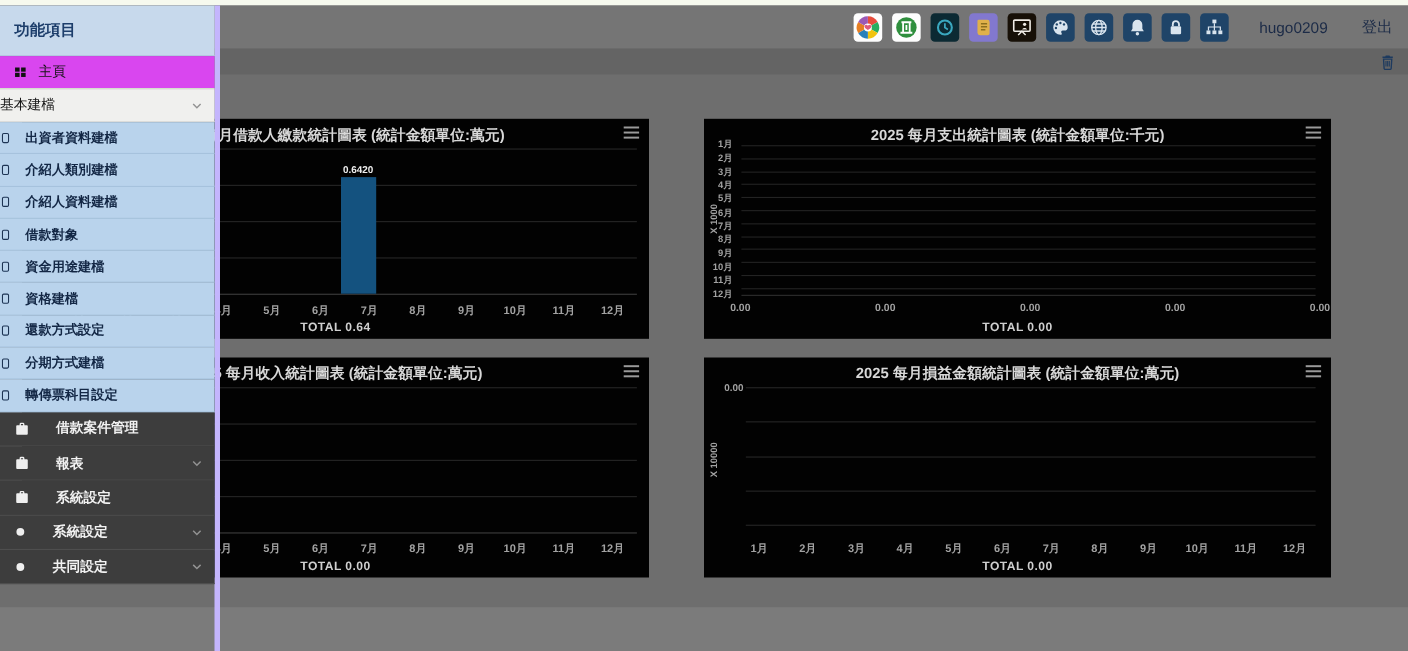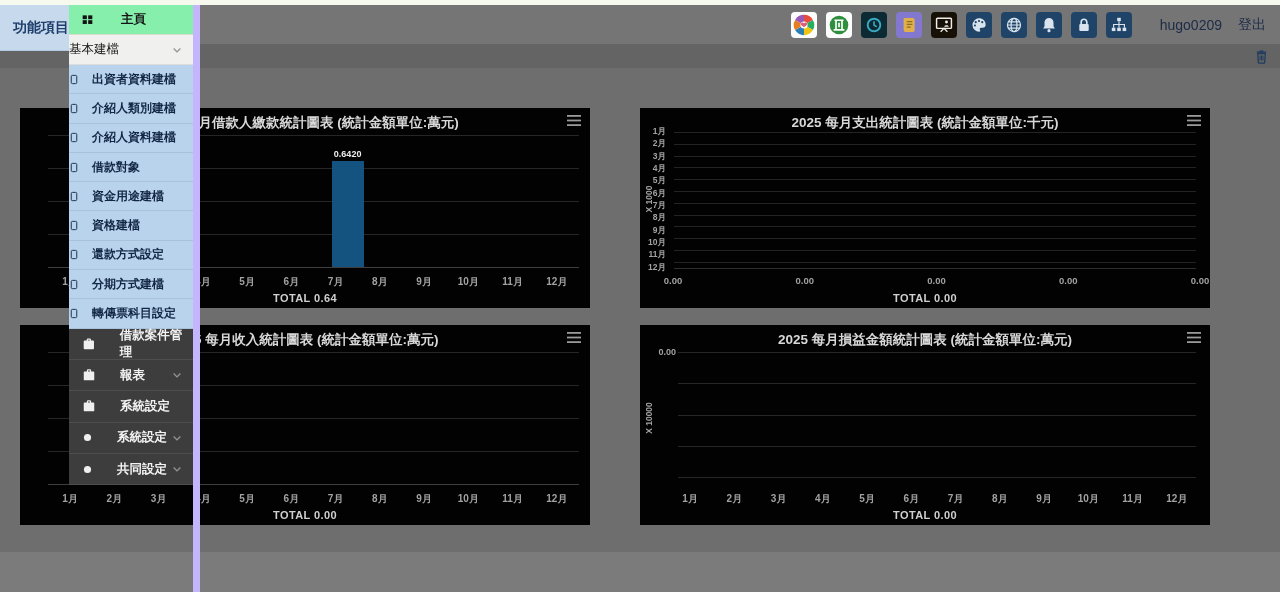--- a/index.html
+++ b/index.html
@@ -10,58 +10,58 @@
   .navbar{position:absolute;left:0;top:5px;right:0;height:39px;background:#757575;display:flex;align-items:center;justify-content:flex-end;padding-right:14px}
   .nav-icons{display:flex;align-items:center;gap:9px}
   .nav-ic{width:26px;height:26px;border-radius:4px;display:flex;align-items:center;justify-content:center;cursor:pointer;flex:0 0 auto}
   .nav-ic svg{width:18px;height:18px;display:block}
   .s-light{background:#fdfdfd}.s-light svg{width:24px;height:24px}
   .s-navy{background:#1f4468;color:#d9e4ee}
   .s-teal{background:#0c2a33;color:#3aa8bf}
   .s-purple{background:#8278cf;color:#e0b14a}
   .s-black{background:#171007;color:#f0ece6}
   .username{margin-left:28px;font-size:14px;color:#1c2b47;cursor:pointer}
-  .logout{margin-left:16px;font-size:14px;color:#1c2b47;cursor:pointer;text-decoration:none}
+  .logout{margin-left:31px;font-size:14px;color:#1c2b47;cursor:pointer;text-decoration:none}
   
   .subbar{position:absolute;left:0;top:44px;right:0;height:24px;background:#646464;display:flex;align-items:center;justify-content:flex-end;padding-right:11px}
   .trash{width:15px;height:15px;color:#1d3a5f;cursor:pointer}
   .trash svg{width:100%;height:100%;display:block}
   
   .content{position:absolute;left:0;top:68px;right:0;height:484px;background:#6e6e6e}
   .chart-panel{position:absolute;width:570px;height:200px;background:#020202}
   #panel0{left:20px;top:40px}
   #panel1{left:640px;top:40px}
   #panel2{left:20px;top:257px}
   #panel3{left:640px;top:257px}
   .chart-title{position:absolute;left:0;right:0;top:6px;text-align:center;font-size:13.5px;font-weight:bold;color:#d8d8d8}
   .menu{position:absolute;right:8px;top:6px;width:16px;height:14px;color:#9a9a9a;cursor:pointer}
   .menu svg{width:100%;height:100%;display:block}
   .plot{position:absolute;left:0;top:0;right:0;bottom:0}
   .gl{position:absolute;height:1px;background:#262626}
   .gl.axis{background:#3e3e3e}
-  .bars{position:absolute;left:40px;top:27px;width:531px;height:132px;display:flex;align-items:flex-start}
+  .bars{position:absolute;left:18px;top:27px;width:531px;height:132px;display:flex;align-items:flex-start}
   .cell{flex:1;height:100%;display:flex;flex-direction:column;align-items:center;justify-content:flex-end}
   .bar{width:32px}
   .blabel{font-size:9px;font-weight:bold;color:#ededed;margin-bottom:2px}
   .xlabs{position:absolute;left:28px;width:531px;top:167px;display:flex}
   .xlabs span{flex:1;text-align:center;font-size:10px;font-weight:bold;color:#a2a2a2}
   .ylabs{position:absolute;left:0;top:18px;width:30px;height:148px;display:flex;flex-direction:column}
   .ylabs span{flex:1;display:flex;align-items:center;justify-content:flex-end;padding-right:4px;font-size:8.5px;font-weight:bold;color:#a2a2a2}
   .hline{position:absolute;left:34px;right:14px;height:1px;background:#232323}
   .tick{position:absolute;top:167px;transform:translateX(-50%);font-size:9.5px;font-weight:bold;color:#a2a2a2}
   .ytick{position:absolute;font-size:9px;font-weight:bold;color:#a2a2a2}
   .vunit{position:absolute;font-size:8.5px;font-weight:bold;color:#a2a2a2;transform:rotate(-90deg);white-space:nowrap;text-align:center}
   .chart-total{position:absolute;left:0;right:0;top:184px;text-align:center;font-size:11px;font-weight:bold;color:#cfcfcf;letter-spacing:.4px}
   
-  .sidebar{position:absolute;left:0;top:5px;bottom:0;width:200px;z-index:10;border-right:7px solid #c4b5fd;display:flex;flex-direction:row}
+  .sidebar{position:absolute;left:0;top:5px;bottom:0;width:200px;z-index:10;border-right:5px solid #c4b5fd;display:flex;flex-direction:column}
   .sb-header{height:46px;background:#c7d9ec;color:#1d3e6b;font-size:14px;font-weight:bold;display:flex;align-items:center;padding-left:13px;border-bottom:1px solid #b3c9df}
   .sb-item{display:flex;align-items:center;position:relative;cursor:pointer;flex:0 0 auto}
   .sb-item .ic{display:flex;align-items:center;justify-content:center}
   .sb-item .ic svg{width:100%;height:100%;display:block}
-  .t-home{height:30px;background:#86efac;color:#141414;font-weight:bold;font-size:12.5px;padding-left:13px;gap:28px;border-bottom:1px solid #d5ddcd}
+  .t-home{height:30px;background:#d946ef;color:#141414;font-weight:normal;font-size:12.5px;padding-left:13px;gap:11px;border-bottom:1px solid #d5ddcd}
   .t-home .ic{width:11px;height:11px;color:#111}
   .t-group{height:30px;background:#f0f0ee;color:#141414;font-weight:normal;font-size:12.5px;border-bottom:1px solid #dcdcda}
   .t-sub{height:29.3px;background:#b9d3ec;color:#132745;font-weight:bold;font-size:12px;gap:13px;border-bottom:1px solid #a6c2dd}
   .t-sub .ic{width:10px;height:13px;color:#1d3454}
   .t-dark{height:31.34px;background:#3d3d3d;color:#f2f2f2;font-weight:bold;font-size:12.5px;padding-left:13px;gap:24px;border-bottom:1px solid #4e4e4e}
   .t-dark .ic{width:14px;height:14px;color:#efefef}
   .t-dark .ic.small{width:11px;height:11px}
   .chev{position:absolute;right:10px;width:12px;height:12px;color:#939393}
   .chev svg{width:100%;height:100%;display:block}
 </style>

